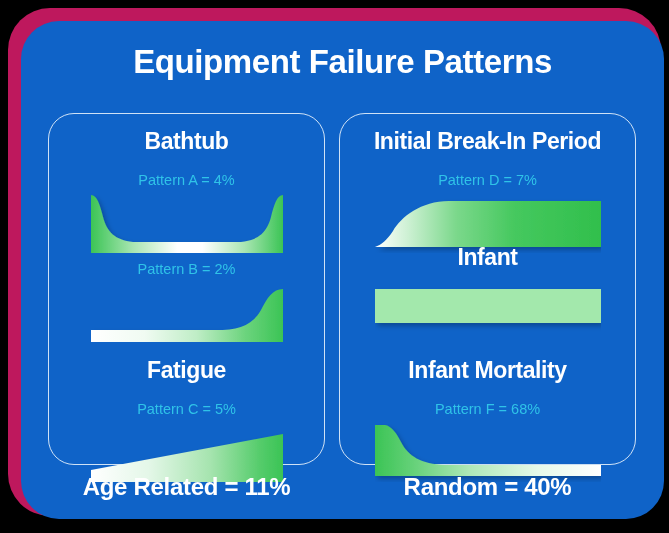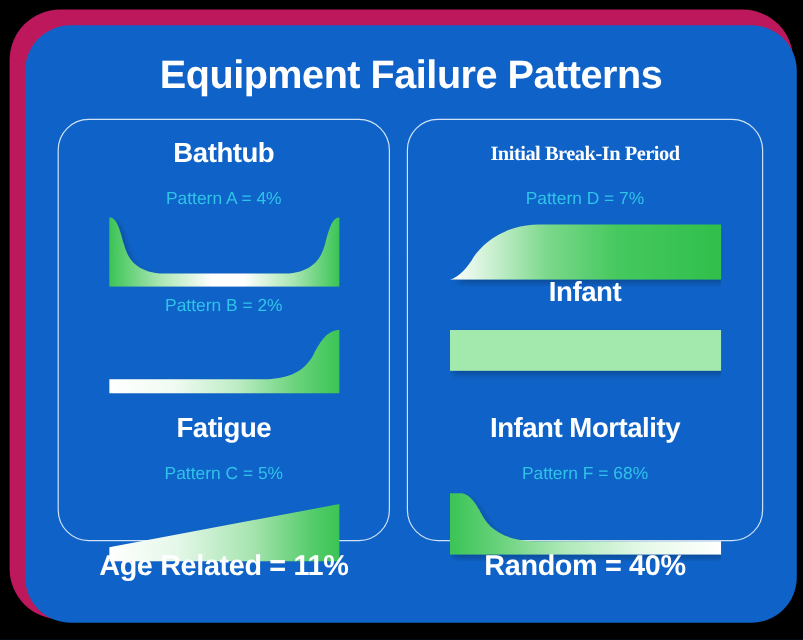--- a/index.html
+++ b/index.html
@@ -54,21 +54,21 @@
     color: #ffffff;
     font-size: 33px;
     font-weight: bold;
     letter-spacing: -0.4px;
     white-space: nowrap;
   }
 
   
   .panel {
     position: absolute;
-    top: 78px;
+    top: 92px;
     height: 352px;
     border: 1.5px solid #cfe2f6;
     border-radius: 26px;
     box-sizing: border-box;
     padding-left: 28px;
   }
   .panel-left  { left: 27px;  width: 277px; }
   .panel-right { left: 318px; width: 297px; }
 
   
@@ -84,21 +84,21 @@
 
   .p-title {
     text-align: center;
     color: #ffffff;
     font-size: 23px;
     font-weight: bold;
     letter-spacing: -0.4px;
     line-height: 27px;
     white-space: nowrap;
   }
-  .p-title.small { font-size: 17px; font-family: Liberation Serif, serif; }
+  .p-title.small { font-size: 23px; }
 
   .p-sub {
     text-align: center;
     color: #2FC3E8;
     font-size: 14.5px;
     font-weight: normal;
     line-height: 18px;
     margin-top: 16px;
     white-space: nowrap;
   }
@@ -108,21 +108,21 @@
     margin: 6px auto 0 auto;
     height: 58px;
   }
   .graph.gl { width: 192px; }
   .graph.gr { width: 226px; }
   .graph svg { display: block; width: 100%; height: 100%; }
 
   
   .footer-label {
     position: absolute;
-    bottom: 33px;
+    bottom: 18px;
     color: #ffffff;
     font-size: 24px;
     font-weight: bold;
     letter-spacing: -0.3px;
     text-align: center;
     white-space: nowrap;
   }
   .footer-left  { left: 27px;  width: 277px; }
   .footer-right { left: 318px; width: 297px; }
 </style>

